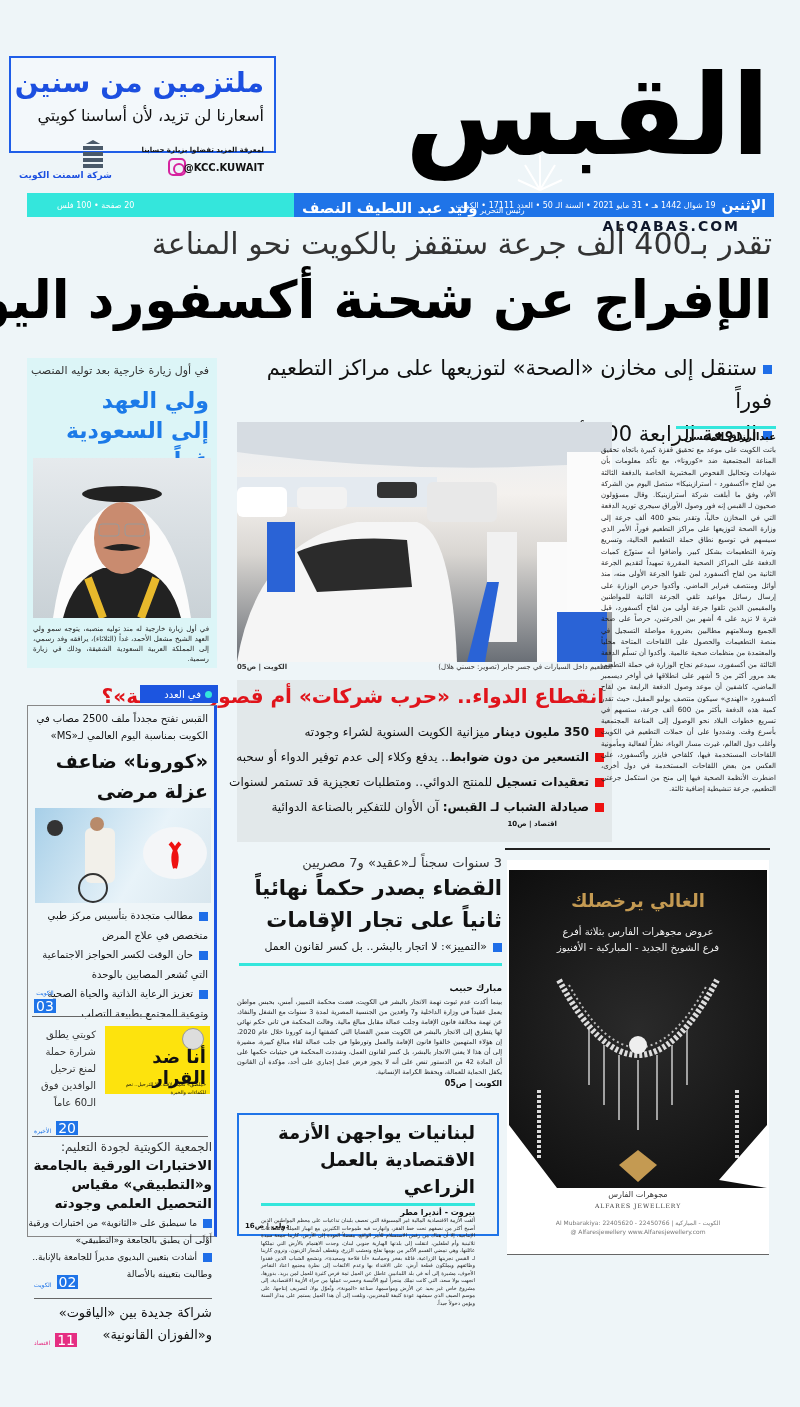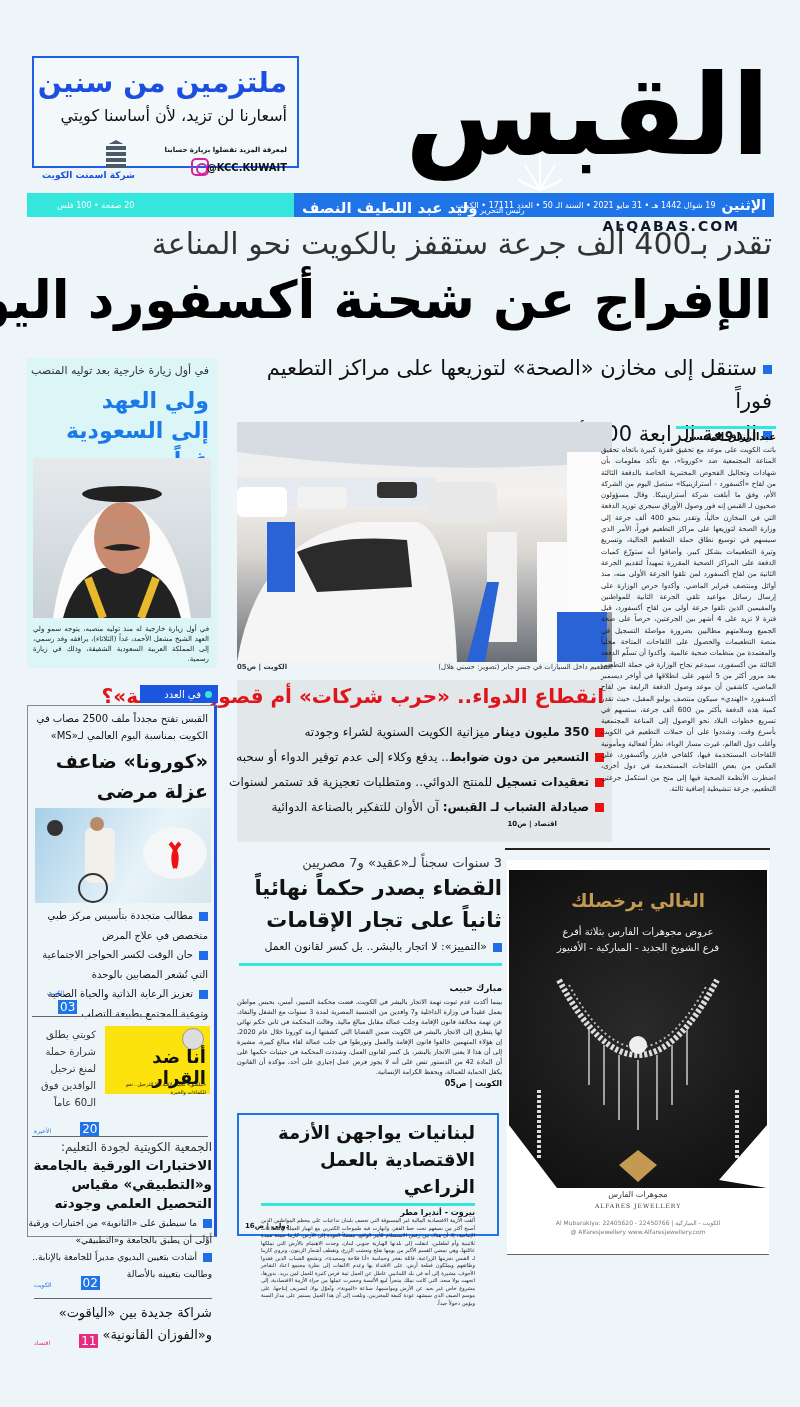--- a/index.html
+++ b/index.html
@@ -6,21 +6,21 @@
   html, body { width: 800px; height: 1407px; background: #eef5f8; overflow: hidden; }
   body { font-family: "DejaVu Sans", sans-serif; color: #111; direction: rtl; position: relative; }
   .abs { position: absolute; }
 
   
   .logo { right: 30px; top: 50px; width: 350px; height: 140px; }
   .logo-text { position: absolute; right: 0; top: 0; font-family: "DejaVu Sans", sans-serif; font-weight: 900; font-size: 112px; line-height: 130px; letter-spacing: -4px; color: #000; }
   .logo-url { position: absolute; right: 30px; top: 168px; font-family: "DejaVu Sans", sans-serif; font-weight: bold; font-size: 14px; letter-spacing: 2px; color: #0f172a; direction: ltr; }
   .logo-star { position: absolute; right: 200px; top: 100px; width: 60px; height: 70px; }
 
-  .ad-top { left: 32px; top: 56px; width: 267px; height: 112px; border: 2px solid #1f5ee8; background: #f3f8fb; }
+  .ad-top { left: 9px; top: 56px; width: 267px; height: 97px; border: 2px solid #1f5ee8; background: #f3f8fb; }
   .ad-top .h1 { position: absolute; right: 10px; top: 8px; font-weight: 900; font-size: 28px; color: #1c4fe0; }
   .ad-top .h2 { position: absolute; right: 10px; top: 48px; font-size: 16px; color: #111; }
   .ad-top .note { position: absolute; right: 10px; top: 88px; font-size: 7px; font-weight: bold; color: #111; }
   .ad-top .handle { position: absolute; right: 10px; top: 104px; font-size: 10px; font-weight: bold; direction: ltr; color: #111; }
   .ad-top .ig { position: absolute; right: 88px; top: 100px; width: 18px; height: 18px; border-radius: 5px; border: 2px solid #d6249f; }
   .ad-top .ig::after { content: ""; position: absolute; left: 3px; top: 3px; width: 8px; height: 8px; border: 2px solid #d6249f; border-radius: 50%; }
   .ad-top .co-logo { position: absolute; left: 72px; top: 82px; width: 20px; height: 28px; background: repeating-linear-gradient(180deg, #4a5a6a 0 4px, transparent 4px 6px); clip-path: polygon(50% 0, 100% 20%, 100% 100%, 0 100%, 0 20%); }
   .ad-top .co-name { position: absolute; left: 8px; top: 112px; font-size: 9px; font-weight: bold; color: #1c4fe0; }
 
   
@@ -68,21 +68,21 @@
 
   
   .issue-tab { left: 140px; top: 685px; width: 78px; height: 18px; background: #1c55e0; color: #fff; font-size: 10px; display: flex; align-items: center; justify-content: flex-start; padding-right: 6px; }
   .issue-tab .dot { width: 7px; height: 7px; background: #34e6dc; border-radius: 50%; margin-left: 4px; }
   .issue { left: 27px; top: 705px; width: 190px; height: 532px; border: 1px solid #888; border-right: 3px solid #1c55e0; background: #eef5f8; }
   .issue .k { position: absolute; right: 6px; top: 4px; font-size: 10px; line-height: 17px; text-align: right; }
   .issue .h { position: absolute; right: 6px; top: 40px; font-size: 19px; font-weight: 900; line-height: 30px; text-align: right; }
   .issue .img { position: absolute; left: 7px; top: 102px; width: 176px; height: 95px; background: linear-gradient(120deg, #a7cfe8, #e8f3f9 60%, #d8e6ee); }
   .issue ul { position: absolute; right: 6px; top: 200px; width: 176px; }
   .issue li { list-style: none; font-size: 10px; line-height: 19.5px; text-align: right; }
-  .badge { display: inline-block; color: #fff; font-size: 12px; padding: 0 2px; line-height: 14px; margin-left: 24px; }
+  .badge { display: inline-block; color: #fff; font-size: 14px; padding: 0 2px; line-height: 14px; }
   .badge-blue { background: #1f74e8; }
   .badge-pink { background: #e52e82; }
   .sec { font-size: 6px; color: #1f74e8; }
   .sec.pink { color: #e52e82; }
   .div { position: absolute; right: 6px; width: 176px; height: 1px; background: #666; }
 
   .cartoon { position: absolute; left: 77px; top: 320px; width: 105px; height: 68px; background: #fde30d; }
   .cartoon .t { position: absolute; right: 4px; top: 20px; font-size: 18px; font-weight: 900; }
   .cartoon .s { position: absolute; right: 4px; top: 54px; font-size: 5px; line-height: 8px; width: 96px; }
   .cartoon .face { position: absolute; right: 6px; top: 2px; width: 22px; height: 22px; border-radius: 50%; background: #ddd; border: 1px solid #999; }

